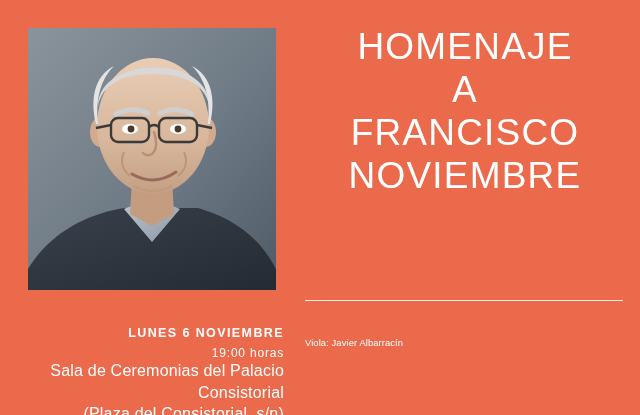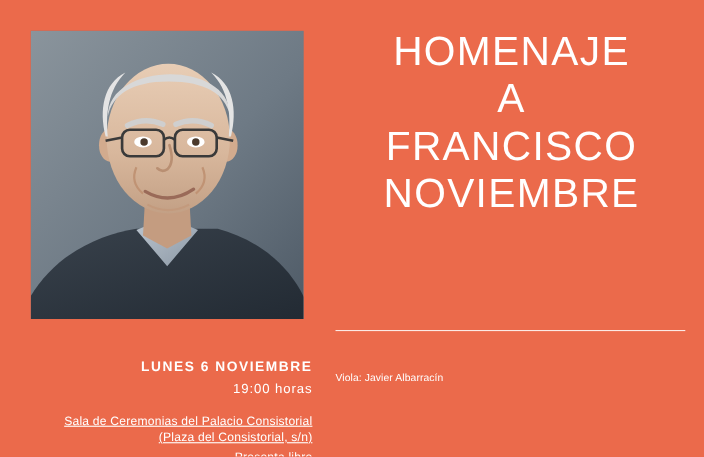--- a/index.html
+++ b/index.html
@@ -76,29 +76,28 @@
   }
   .event .date {
     font-size: 12.5px;
     font-weight: bold;
     letter-spacing: 1.4px;
     margin-bottom: 6px;
   }
   .event .time {
     font-size: 12px;
     letter-spacing: 0.8px;
-    margin-bottom: 16px;
+    margin-bottom: 0;
   }
   .event .venue,
   .event .address,
   .event .entry {
-    font-size: 11px;
+    font-size: 16px;
     line-height: 1.35;
     letter-spacing: 0.2px;
-    text-decoration: underline;
   }
   .event .entry {
     margin-top: 3px;
   }
 
   
   .credits {
     position: absolute;
     left: 305px;
     top: 334px;

